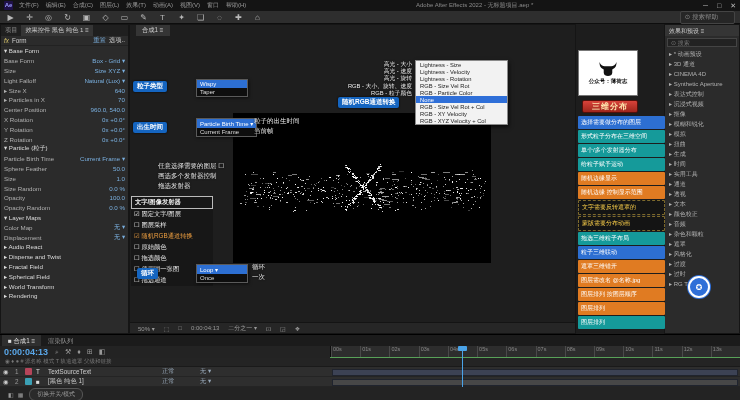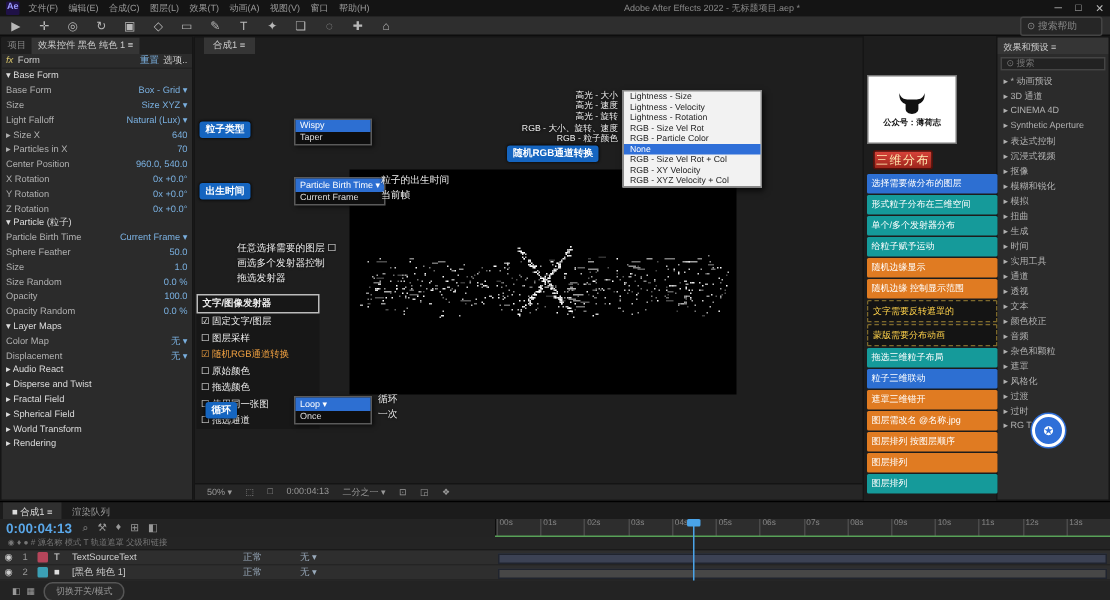--- a/index.html
+++ b/index.html
@@ -45,21 +45,21 @@
   .note-lines{position:absolute;font-size:6.5px;color:#eee;line-height:10px;white-space:nowrap;text-shadow:0 0 2px #000}
 
   .menu-popup{position:absolute;left:415px;top:60px;width:93px;background:#f2f2f2;border:1px solid #8a8a8a;font-size:5.8px;color:#1c1c1c;box-shadow:1px 2px 4px rgba(0,0,0,.7)}
   .menu-popup .row{padding:0.5px 4px;white-space:nowrap;height:7px}
   .menu-popup .hl{background:#2f6fd8;color:#fff}
   .menu-labels{position:absolute;left:322px;top:61px;width:90px;text-align:right;font-size:5.8px;color:#f0f0f0;line-height:7.2px;white-space:nowrap;text-shadow:0 0 2px #000}
 
   
   .qr{position:absolute;left:578px;top:50px;width:60px;height:46px;background:#fff;border:1px solid #777;display:flex;flex-direction:column;align-items:center;justify-content:center;gap:1px}
   .qr-caption{font-size:5.5px;color:#111;font-weight:bold;white-space:nowrap}
-  .badge3d{position:absolute;left:582px;top:100px;width:40px;height:13px;background:linear-gradient(#d8433a,#9e261c);border:1px solid #54100a;color:#ffe9b0;font-weight:normal;font-size:8px;display:flex;align-items:center;justify-content:center;border-radius:2px;letter-spacing:1px}
+  .badge3d{position:absolute;left:582px;top:100px;width:56px;height:13px;background:linear-gradient(#d8433a,#9e261c);border:1px solid #54100a;color:#ffe9b0;font-weight:bold;font-size:8px;display:flex;align-items:center;justify-content:center;border-radius:2px;letter-spacing:1px}
   .notes{position:absolute;left:578px;top:116px;width:87px;display:flex;flex-direction:column;gap:1px}
   .note-row{font-size:6px;color:#fff;padding:2px 3px;border-radius:1px;white-space:nowrap;overflow:hidden}
   .n-teal{background:#159a9a}
   .n-blue{background:#2d6fd2}
   .n-orange{background:#e07b22}
   .n-ytext{color:#ffd24a;background:rgba(0,0,0,.3);border:1px dashed rgba(255,210,74,.45)}
   .logo-circle{position:absolute;left:688px;top:276px;width:22px;height:22px;border-radius:50%;background:#2f6fd8;border:2px solid #fff;box-shadow:0 0 0 1px #2f6fd8;color:#fff;font-size:8px;display:flex;align-items:center;justify-content:center}
 
   
   .dock{position:absolute;left:664px;top:24px;width:76px;height:310px;background:#2b2b2b;border:1px solid #151515;overflow:hidden}

